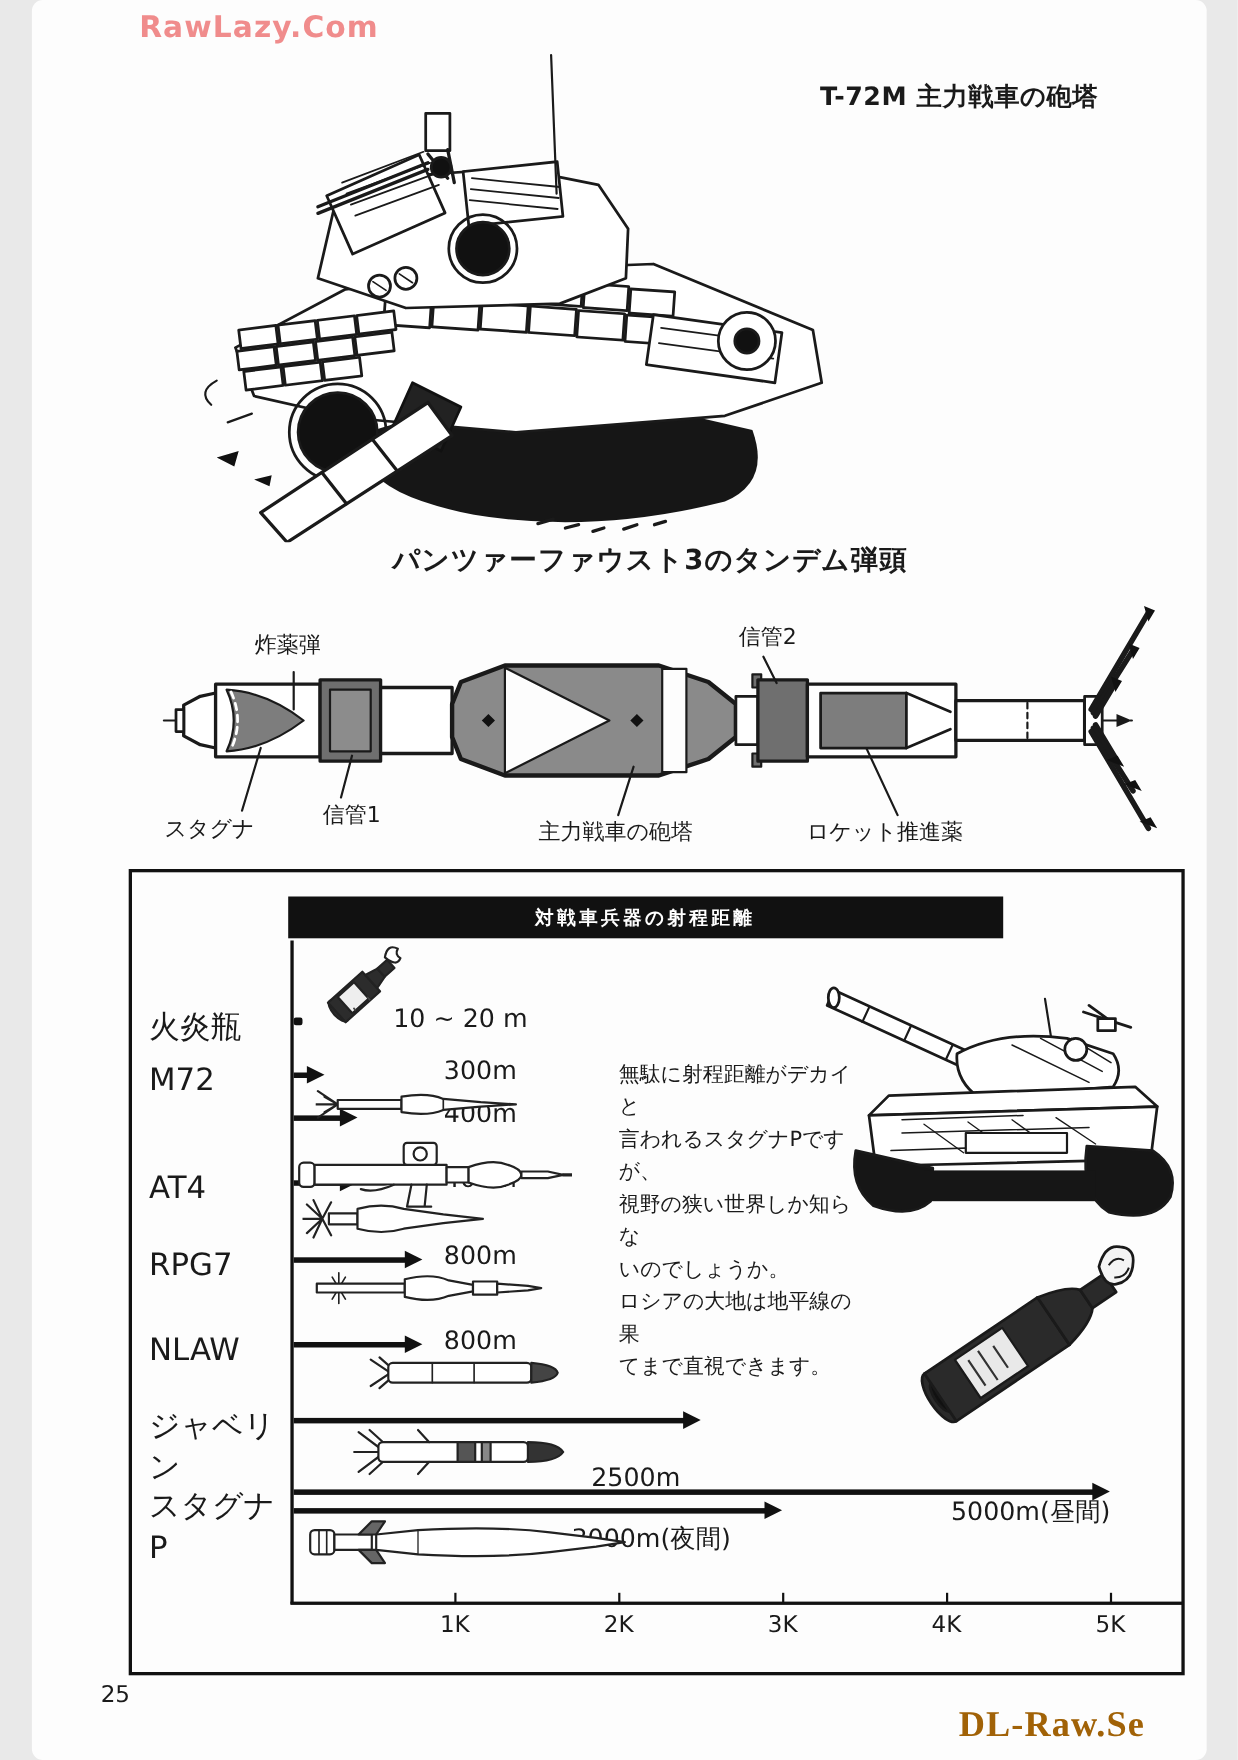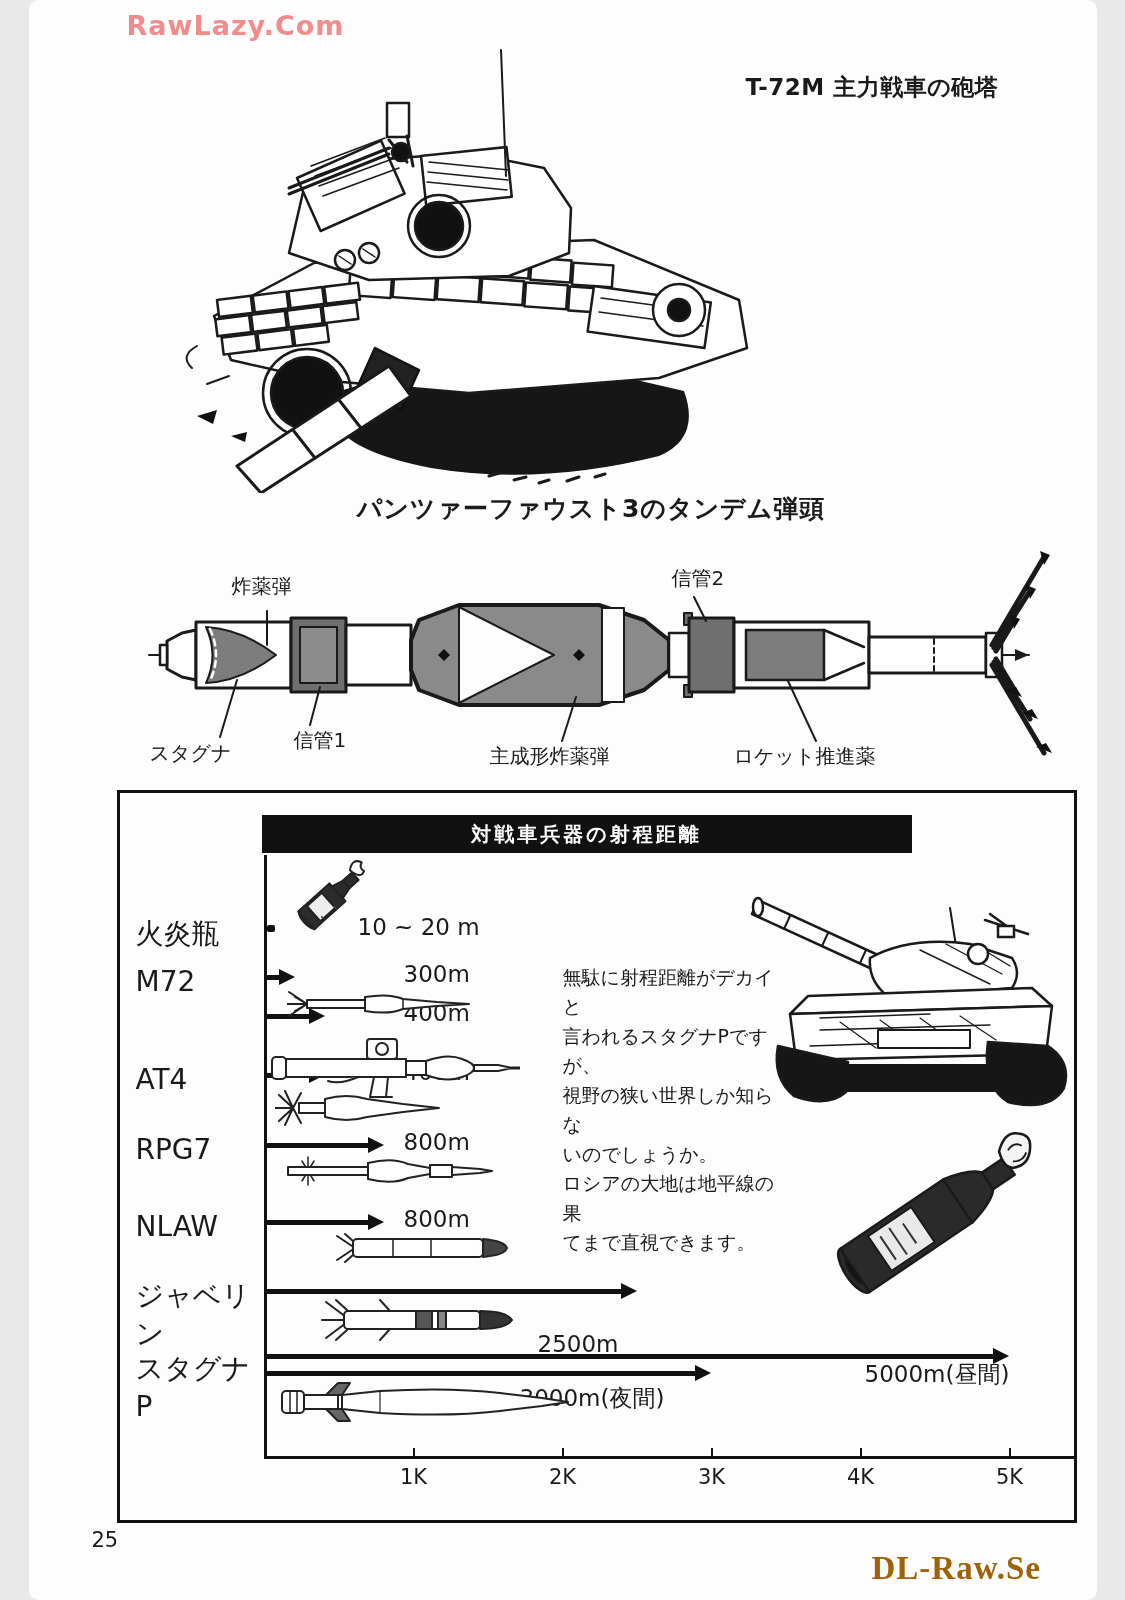--- a/index.html
+++ b/index.html
@@ -15,21 +15,21 @@
   .article{left:717px;top:72px;width:306px;}
   .article h1{margin:0;font-size:23px;font-weight:bold;letter-spacing:.5px;}
   .article p{margin:20px 0 0 0;font-size:17.5px;line-height:1.45;text-align:justify;}
   
   .diagram-heading{left:0;top:492px;width:1125px;text-align:center;font-size:25px;font-weight:bold;letter-spacing:1px;}
   .diagram{left:95px;top:545px;width:1020px;height:250px;}
   .dlabel{position:absolute;font-size:20px;white-space:nowrap;}
   
   .chart-box{left:88px;top:790px;width:954px;height:727px;border:3px solid #111;}
   .chart-title{position:absolute;left:142px;top:22px;width:650px;height:38px;background:#111;
-               color:#fff;font-size:20px;font-weight:bold;letter-spacing:3px;
+               color:#fff;font-size:17px;font-weight:bold;letter-spacing:3px;
                display:flex;align-items:center;justify-content:center;}
   .vaxis{position:absolute;left:144px;top:62px;width:3px;height:603px;background:#111;}
   .haxis{position:absolute;left:144px;top:663px;width:812px;height:3px;background:#111;}
   .tick{position:absolute;top:655px;width:2px;height:9px;background:#111;}
   .tick-label{position:absolute;top:672px;width:60px;text-align:center;font-size:21px;}
   .cat-label{position:absolute;left:0;width:135px;text-align:left;font-size:28px;
              line-height:1.35;white-space:pre-line;padding-left:16px;}
   .range-arrow{position:absolute;left:147px;height:5px;background:#111;}
   .range-arrow::after{content:'';position:absolute;right:-15px;top:-6px;width:0;height:0;
         border-left:16px solid #111;border-top:8px solid transparent;border-bottom:8px solid transparent;}
@@ -173,21 +173,21 @@
           <path d="M186,180 L196,142"></path>
           <path d="M438,196 L452,152"></path>
           <path d="M692,196 L664,136"></path>
         </g>
       </g>
     </svg>
     <div class="dlabel" style="left:108px;top:28px;">炸薬弾</div>
     <div class="dlabel" style="left:548px;top:20px;">信管2</div>
     <div class="dlabel" style="left:26px;top:195px;">スタグナ</div>
     <div class="dlabel" style="left:170px;top:182px;">信管1</div>
-    <div class="dlabel" style="left:366px;top:198px;">主成形炸薬弾</div>
+    <div class="dlabel" style="left:366px;top:198px;">主力戦車の砲塔</div>
     <div class="dlabel" style="left:610px;top:198px;">ロケット推進薬</div>
   </div>
 
   <div class="abs chart-box">
     <div class="chart-title">対戦車兵器の射程距離</div>
     <div class="vaxis"></div>
     <div class="haxis"></div>
 
     <div class="tick" style="left:293px;"></div>
     <div class="tick" style="left:442px;"></div>

